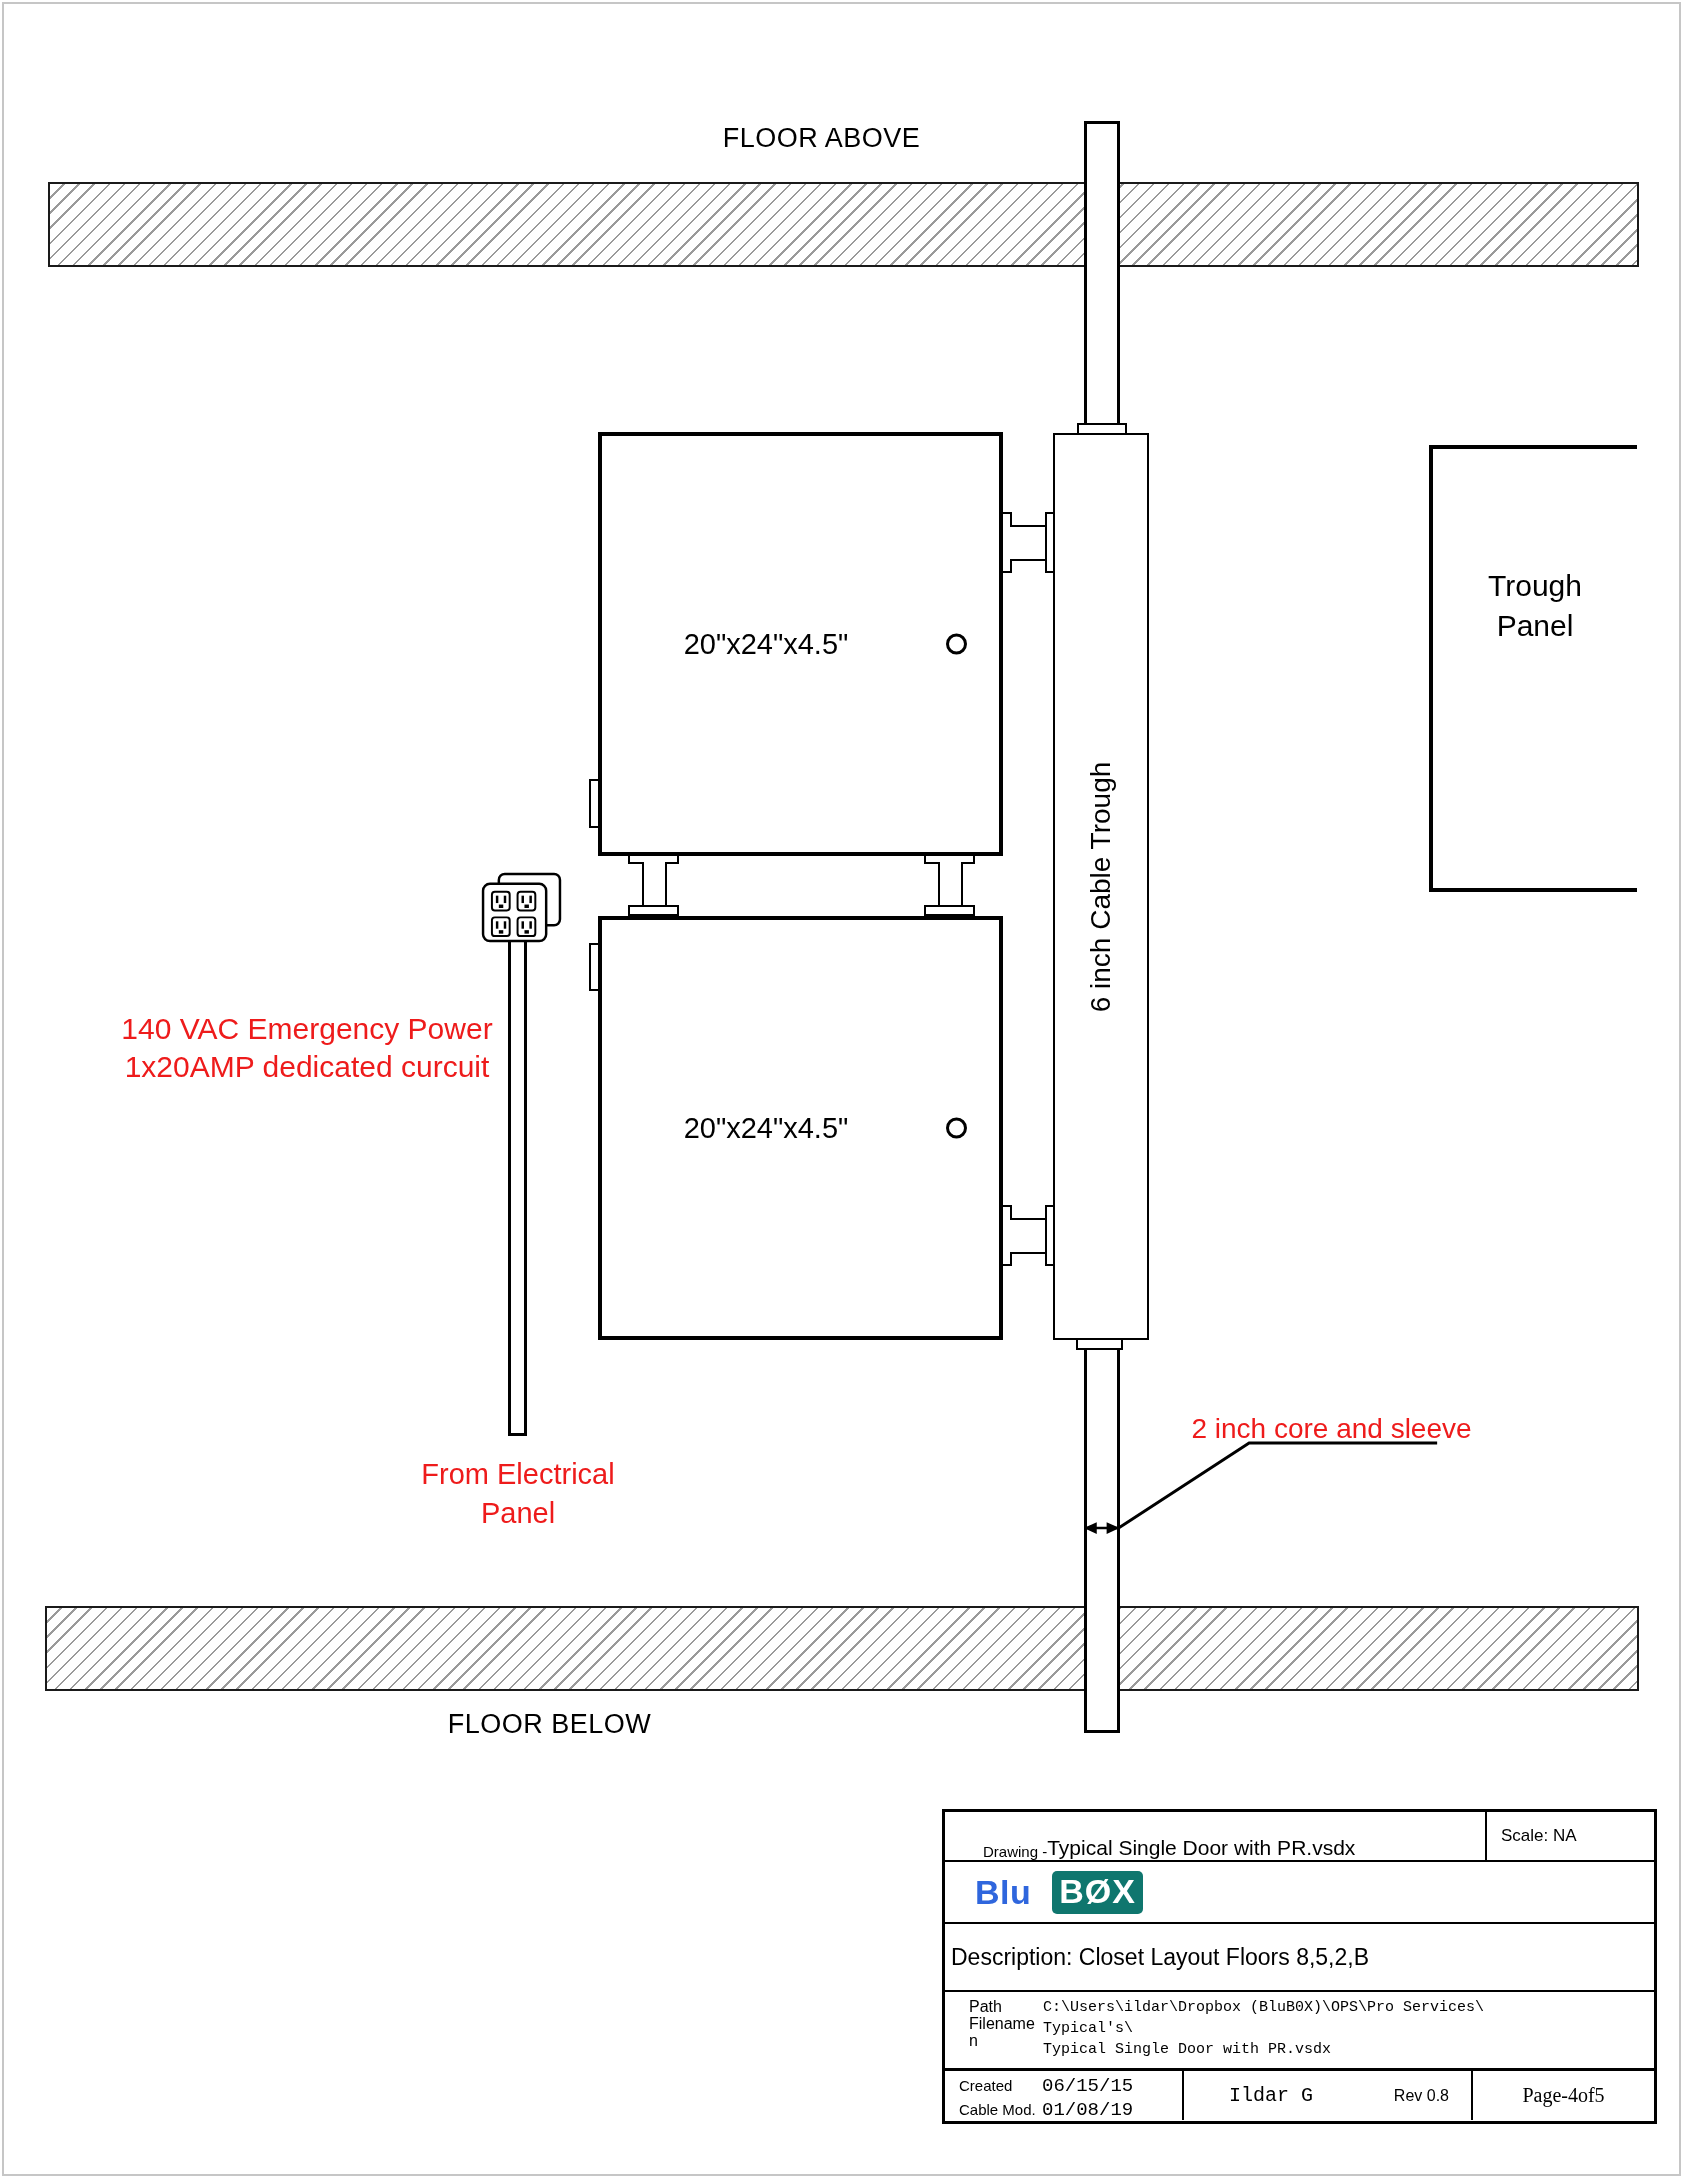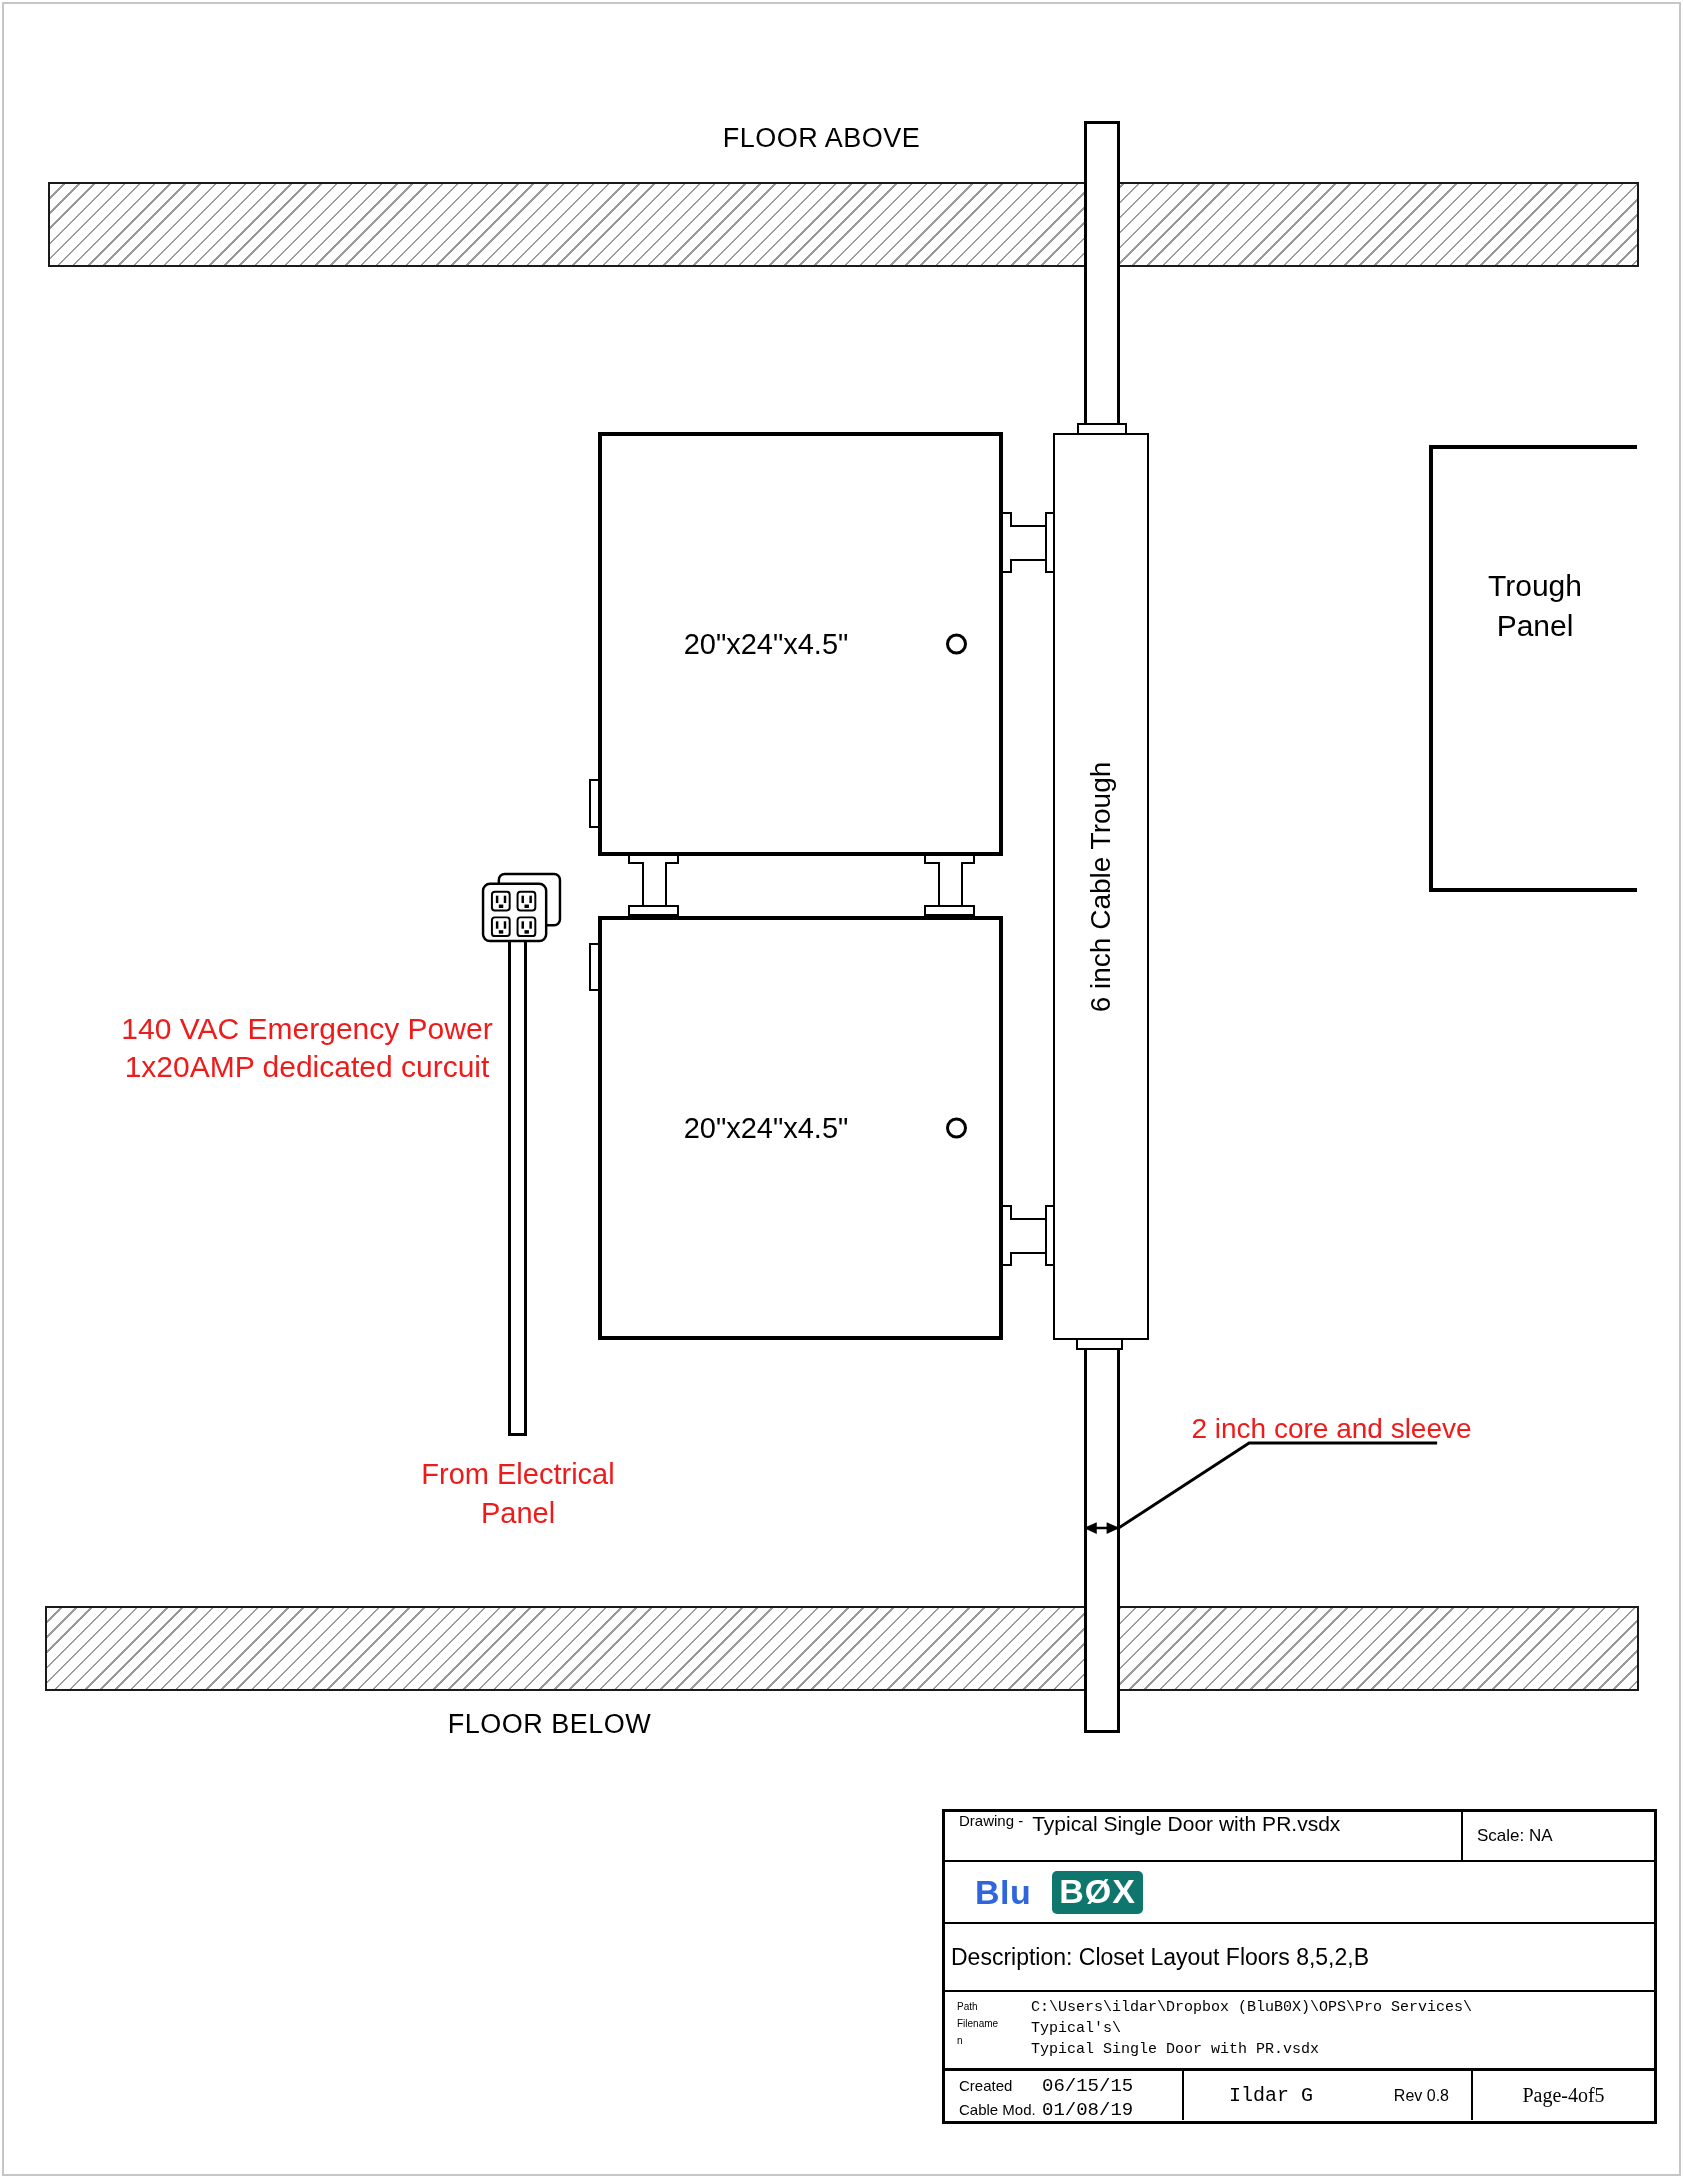--- a/index.html
+++ b/index.html
@@ -29,33 +29,33 @@
   .note{z-index:5;text-align:center;}
   .cord{background:#fff;border-left:3px solid #000;border-right:3px solid #000;
     border-bottom:3px solid #000;z-index:2;}
   .page-frame{position:absolute;left:2px;top:2px;right:2px;bottom:2px;
     border:2px solid #c6c6c6;z-index:0;}
   
   .tblock{left:942px;top:1809px;width:715px;height:315px;border:3px solid #000;
     background:#fff;z-index:6;display:flex;flex-direction:column;}
   .trow{position:relative;box-sizing:border-box;}
   .tr1{height:48px;display:flex;}
-  .tr1 .cellA{width:502px;display:flex;align-items:flex-start;padding-left:14px;gap:9px;}
+  .tr1 .cellA{width:502px;display:flex;align-items:flex-end;padding-left:14px;margin-left:24px;}
   .tr1 .cellB{flex:1;border-left:2.5px solid #000;display:flex;align-items:center;padding-left:14px;font-size:17px;}
   .lbl-sm{font-size:15px;}
   .drawing-title{font-size:21px;}
   .tr2{height:62px;border-top:2.5px solid #000;display:flex;align-items:center;padding-left:30px;}
   .logo{font-size:34px;display:flex;align-items:center;gap:20px;}
   .logo .blu{color:#2f66dd;font-weight:600;letter-spacing:0.5px;}
   .logo .bbox{background:#0f766e;color:#fff;font-weight:700;padding:1px 7px 3px 7px;
     border-radius:5px;letter-spacing:1px;margin-left:1px;}
   .tr3{height:68px;border-top:2.5px solid #000;display:flex;align-items:center;
     padding-left:6px;font-size:23px;}
   .tr4{height:78px;border-top:2.5px solid #000;display:flex;}
-  .tr4 .plabel{width:74px;padding:6px 0 0 12px;font-size:10px;line-height:17px;}
+  .tr4 .plabel{width:74px;padding:6px 0 0 24px;font-size:16px;line-height:17px;}
   .tr4 .ppath{flex:1;padding-top:5px;font-family:"Liberation Mono","DejaVu Sans Mono",monospace;
     font-size:15px;line-height:21px;}
   .tr5{height:52px;border-top:3px solid #000;display:flex;}
   .tr5 .created{width:237px;padding-top:3px;}
   .tr5 .cr-line{display:flex;align-items:baseline;line-height:23px;}
   .tr5 .cr-lbl{width:83px;padding-left:14px;font-size:15px;}
   .tr5 .cr-date{font-family:"Liberation Mono","DejaVu Sans Mono",monospace;font-size:19px;}
   .tr5 .authorcell{width:287px;border-left:2.5px solid #000;display:flex;align-items:center;}
   .tr5 .author{font-family:"Liberation Mono","DejaVu Sans Mono",monospace;font-size:20px;margin-left:45px;}
   .tr5 .rev{font-size:16px;margin-left:auto;margin-right:22px;}

